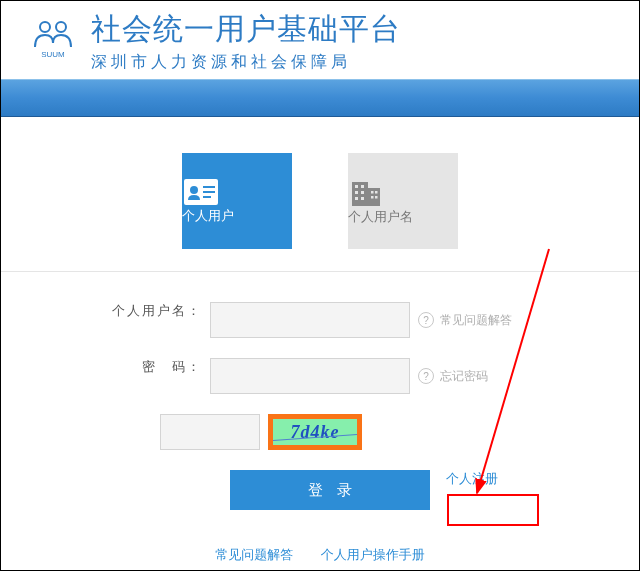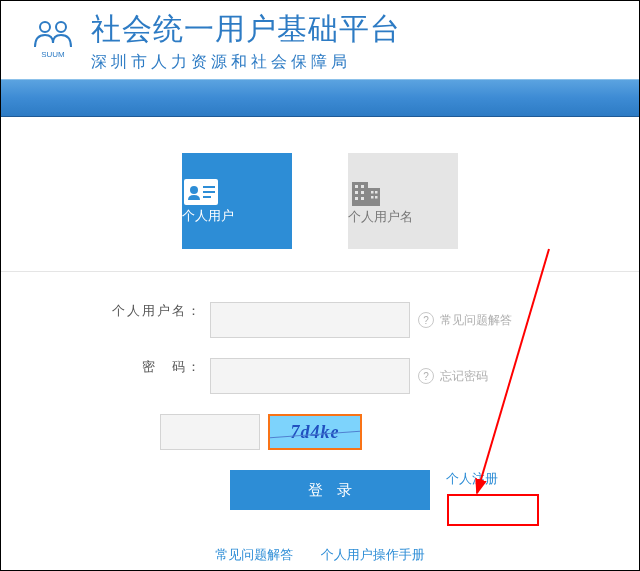--- a/index.html
+++ b/index.html
@@ -92,21 +92,21 @@
     font-size: 12px;
     color: #afafaf;
   }
   .q-icon {
     width: 16px; height: 16px; border:1px solid #c8c8c8; border-radius:50%;
     display:inline-flex; align-items:center; justify-content:center;
     font-size:10px; color:#b0b0b0;
   }
   .captcha-row .form-input { width: 100px; }
   .captcha-img {
-    width: 94px; height: 36px; border:2px solid #f97316; background:#7dd3fc;
+    width: 94px; height: 36px; border:5px solid #f97316; background:#86efac;
     display:flex; align-items:center; justify-content:center;
     font-family: cursive; font-weight:bold; font-size:18px; color:#2050c0;
     font-style: italic; letter-spacing:1px;
     position:relative; overflow:hidden;
   }
   .captcha-img::before {
     content:""; position:absolute; left:-10px; right:-10px; top:18px;
     border-top:1px solid #5080d0; transform:rotate(-4deg);
   }
   .login-row { margin-top: 6px; margin-bottom: 14px; }

